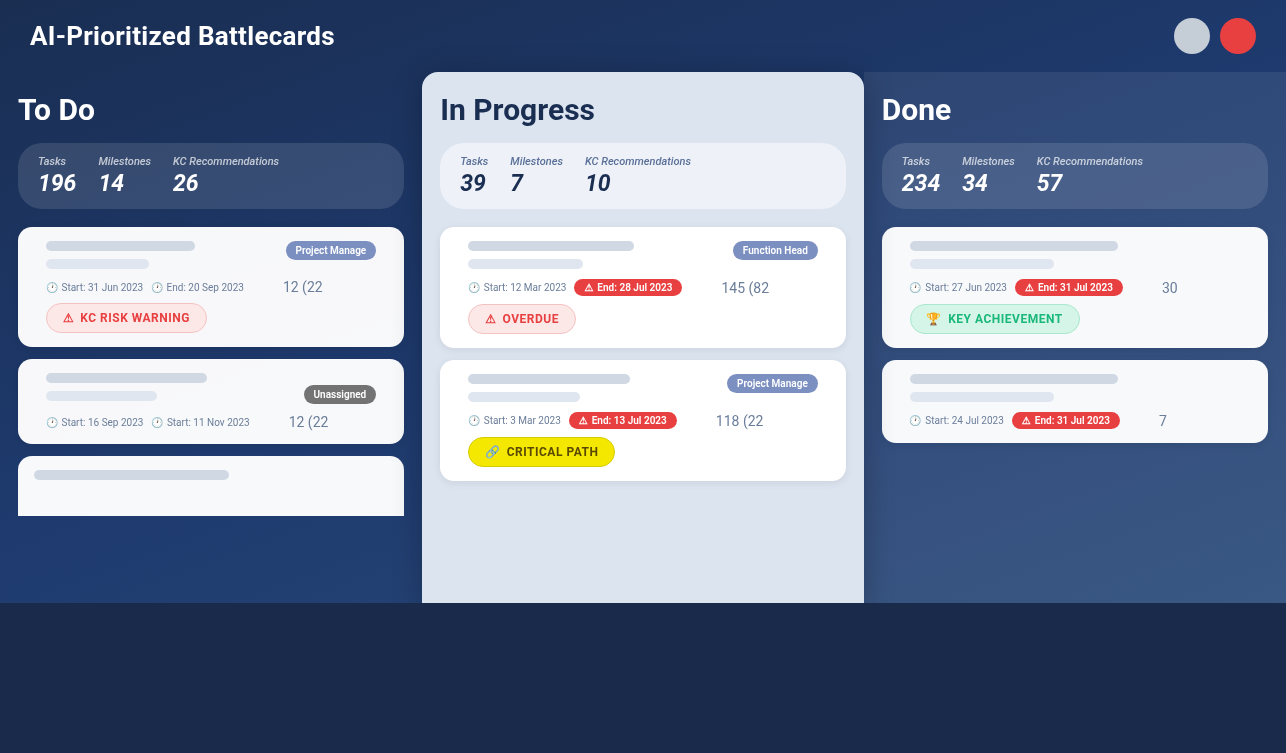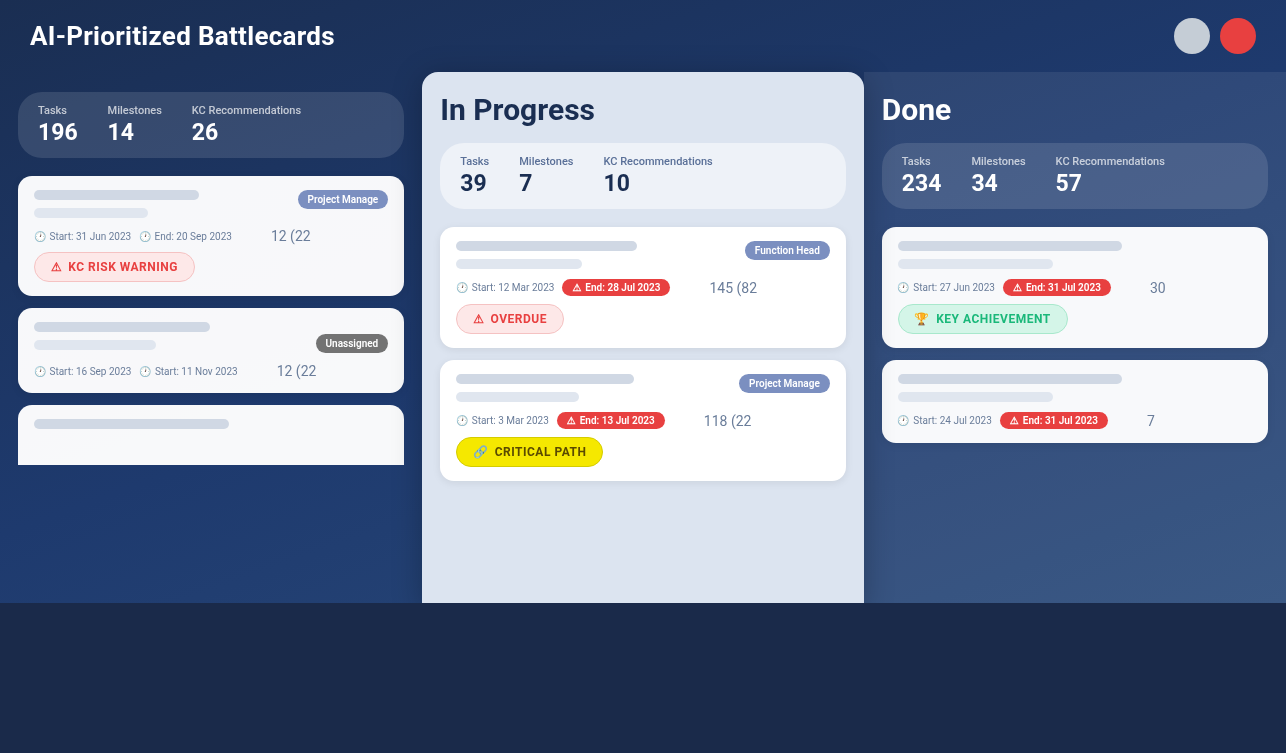--- a/index.html
+++ b/index.html
@@ -93,22 +93,23 @@
     .column-todo .column-heading { color: #ffffff; }
     .column-inprogress .column-heading { color: #1a2e52; }
     .column-done .column-heading { color: #ffffff; }
 
     
     .stats-bar {
       background: rgba(255,255,255,0.12);
       border-radius: 24px;
       padding: 12px 20px;
       display: flex;
-      gap: 30px;
+      gap: 22px;
       margin-bottom: 18px;
+      font-style: italic;
     }
 
     .column-inprogress .stats-bar {
       background: rgba(255,255,255,0.5);
     }
 
     .stat-item {
       display: flex;
       flex-direction: column;
       gap: 2px;
@@ -131,21 +132,21 @@
     }
 
     .column-inprogress .stat-value {
       color: #1a2e52;
     }
 
     
     .card {
       background: #ffffff;
       border-radius: 14px;
-      padding: 14px 16px;
+      padding: 14px 28px;
       margin-bottom: 12px;
       box-shadow: 0 2px 8px rgba(0,0,0,0.08);
     }
 
     .column-todo .card,
     .column-done .card {
       background: rgba(255,255,255,0.97);
     }
 
     .card-header {
@@ -281,20 +282,21 @@
     <span class="header-title">AI-Prioritized Battlecards</span>
     <div class="header-icons">
       <div class="icon-circle icon-circle-gray"></div>
       <div class="icon-circle icon-circle-red"></div>
     </div>
   </div>
 
   <div class="columns-container">
 
     <div class="column column-todo">
+      <div class="column-heading">To Do</div>
       <div class="stats-bar">
         <div class="stat-item">
           <span class="stat-label">Tasks</span>
           <span class="stat-value">196</span>
         </div>
         <div class="stat-item">
           <span class="stat-label">Milestones</span>
           <span class="stat-value">14</span>
         </div>
         <div class="stat-item">

